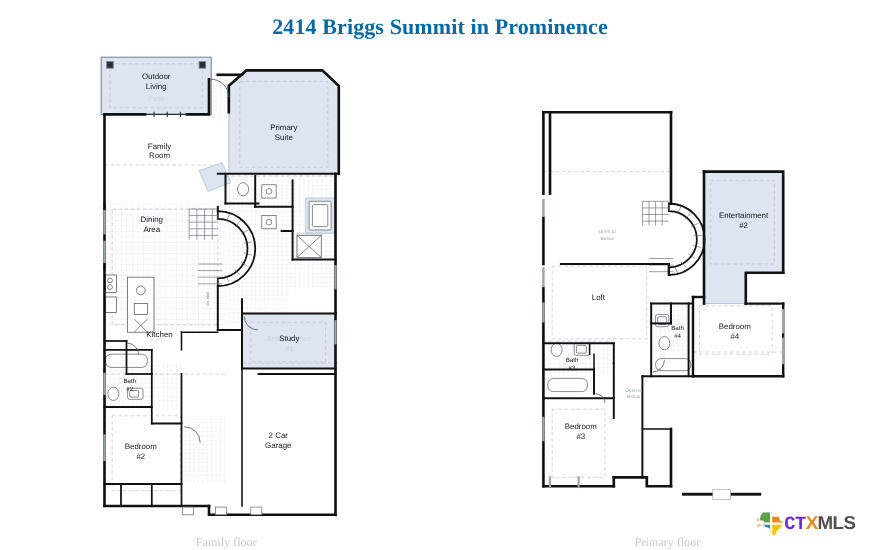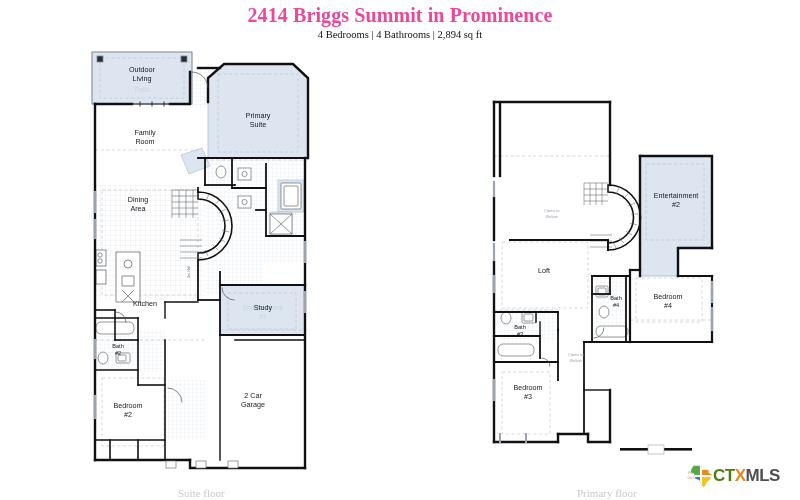--- a/index.html
+++ b/index.html
@@ -20,22 +20,22 @@
   .header {
     position: absolute;
     left: 0; top: 0; width: 800px;
     text-align: center;
   }
   .title {
     font-family: "Liberation Serif", serif;
     font-weight: bold;
     font-size: 20px;
     letter-spacing: 0.1px;
-    margin: 4px 0 0 0;
-    color: #ec4899;
+    margin: 14px 0 0 0;
+    color: #0369a1;
   }
   .subtitle {
     font-family: "Liberation Serif", serif;
     font-size: 10.5px;
     margin: 2px 0 0 0;
     color: #111;
   }
 
   
   .plan {
@@ -81,21 +81,21 @@
     align-items: center;
   }
   .logo-mark { width: 26px; height: 26px; flex: 0 0 26px; }
   .logo-text {
     font-family: "Liberation Sans", sans-serif;
     font-weight: bold;
     font-size: 17px;
     letter-spacing: -0.5px;
     margin-left: -1px;
   }
-  .logo-ctx { color: #4d7c0f; }
+  .logo-ctx { color: #6d28d9; font-family: Liberation Mono, monospace; }
   .logo-x   { color: #e8891b; }
   .logo-mls { color: #4f4f4f; margin-top: 16px; }
 
   
   .rm-label {
     font-family: "Liberation Sans", sans-serif;
     font-size: 7.2px;
     fill: #16181c;
     text-anchor: middle;
   }
@@ -122,21 +122,20 @@
     font-size: 3.4px;
     fill: #6e7680;
     text-anchor: middle;
   }
 </style>
 </head>
 <body>
 
 <div class="header">
   <div class="title">2414 Briggs Summit in Prominence</div>
-  <div class="subtitle">4 Bedrooms | 4 Bathrooms | 2,894 sq ft</div>
 </div>
 
 <div class="plan" id="plan-first">
 <svg viewBox="0 0 240 440" xmlns="http://www.w3.org/2000/svg" shape-rendering="geometricPrecision">
   <defs>
     <pattern id="tileA" width="5" height="5" patternUnits="userSpaceOnUse">
       <path d="M5 0 L0 0 0 5" fill="none" stroke="#dfe3e8" stroke-width="0.6"></path>
     </pattern>
     <pattern id="tileB" width="4" height="4" patternUnits="userSpaceOnUse">
       <path d="M4 0 L0 0 0 4" fill="none" stroke="#e2e6ea" stroke-width="0.55"></path>
@@ -544,21 +543,21 @@
       <text class="rm-faint" x="96" y="272">Below</text>
     </g>
     <g>
       <text class="rm-label" x="48" y="300">Bedroom</text>
       <text class="rm-label" x="48" y="309">#3</text>
     </g>
   </g>
 </svg>
 </div>
 
-<div class="floor-caption" id="caption-first">Suite floor</div>
+<div class="floor-caption" id="caption-first">Family floor</div>
 <div class="floor-caption" id="caption-second">Primary floor</div>
 
 <div class="watermark">
   <div>Panorama</div>
   <div>08-19-2022</div>
 </div>
 
 <div class="logo">
   <svg class="logo-mark" viewBox="0 0 100 100">
 

